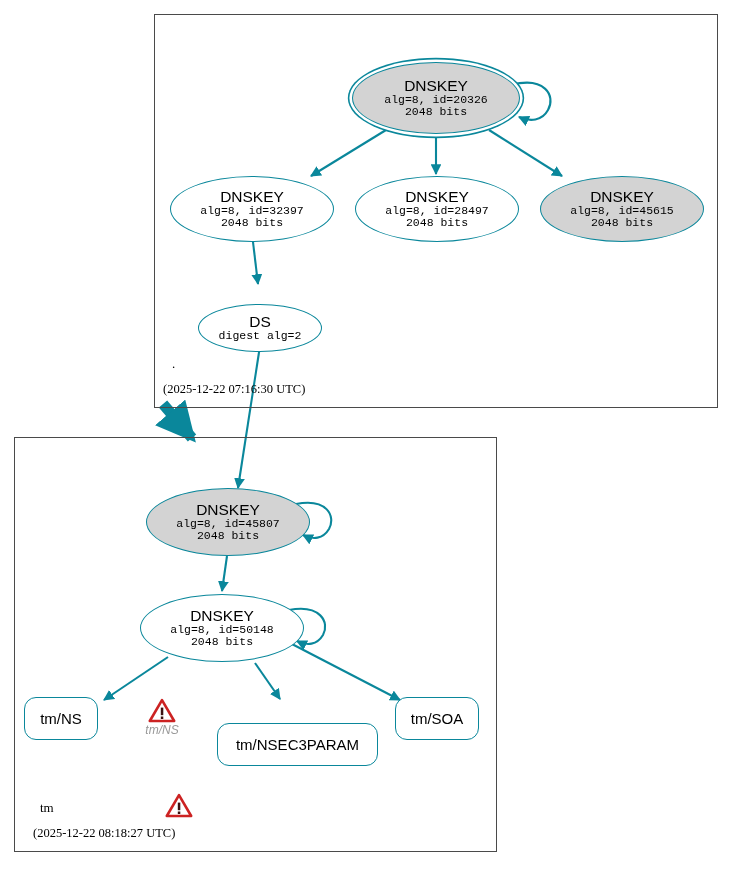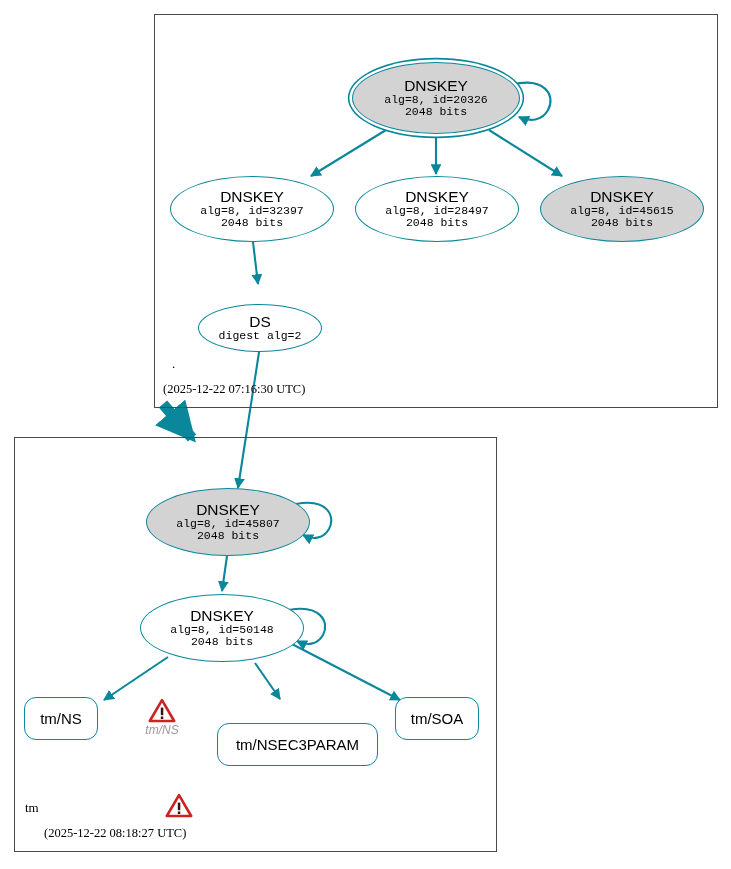--- a/index.html
+++ b/index.html
@@ -203,14 +203,14 @@
 <div class="warn-label" style="left:133px; top:723px; width:58px;">tm/NS</div>
 
 <div class="warn-icon" style="left:165px; top:793px;">
   <svg width="28" height="25" viewBox="0 0 28 25" xmlns="http://www.w3.org/2000/svg">
     <path d="M14 2.2 L26.2 23 L1.8 23 Z" fill="#ffffff" stroke="#cc2222" stroke-width="2.6" stroke-linejoin="round"></path>
     <rect x="12.8" y="9.6" width="2.5" height="7.6" fill="#3a1010"></rect>
     <rect x="12.8" y="18.5" width="2.5" height="2.5" fill="#3a1010"></rect>
   </svg>
 </div>
 
-<div class="zone-label" style="left:25px; top:800px;text-align:center;">tm</div>
-<div class="zone-date" style="left:44px; top:826px;">(2025-12-22 08:18:27 UTC)</div>
+<div class="zone-label" style="left:40px; top:800px;text-align:center;">tm</div>
+<div class="zone-date" style="left:33px; top:826px;">(2025-12-22 08:18:27 UTC)</div>
 
 </body></html>

